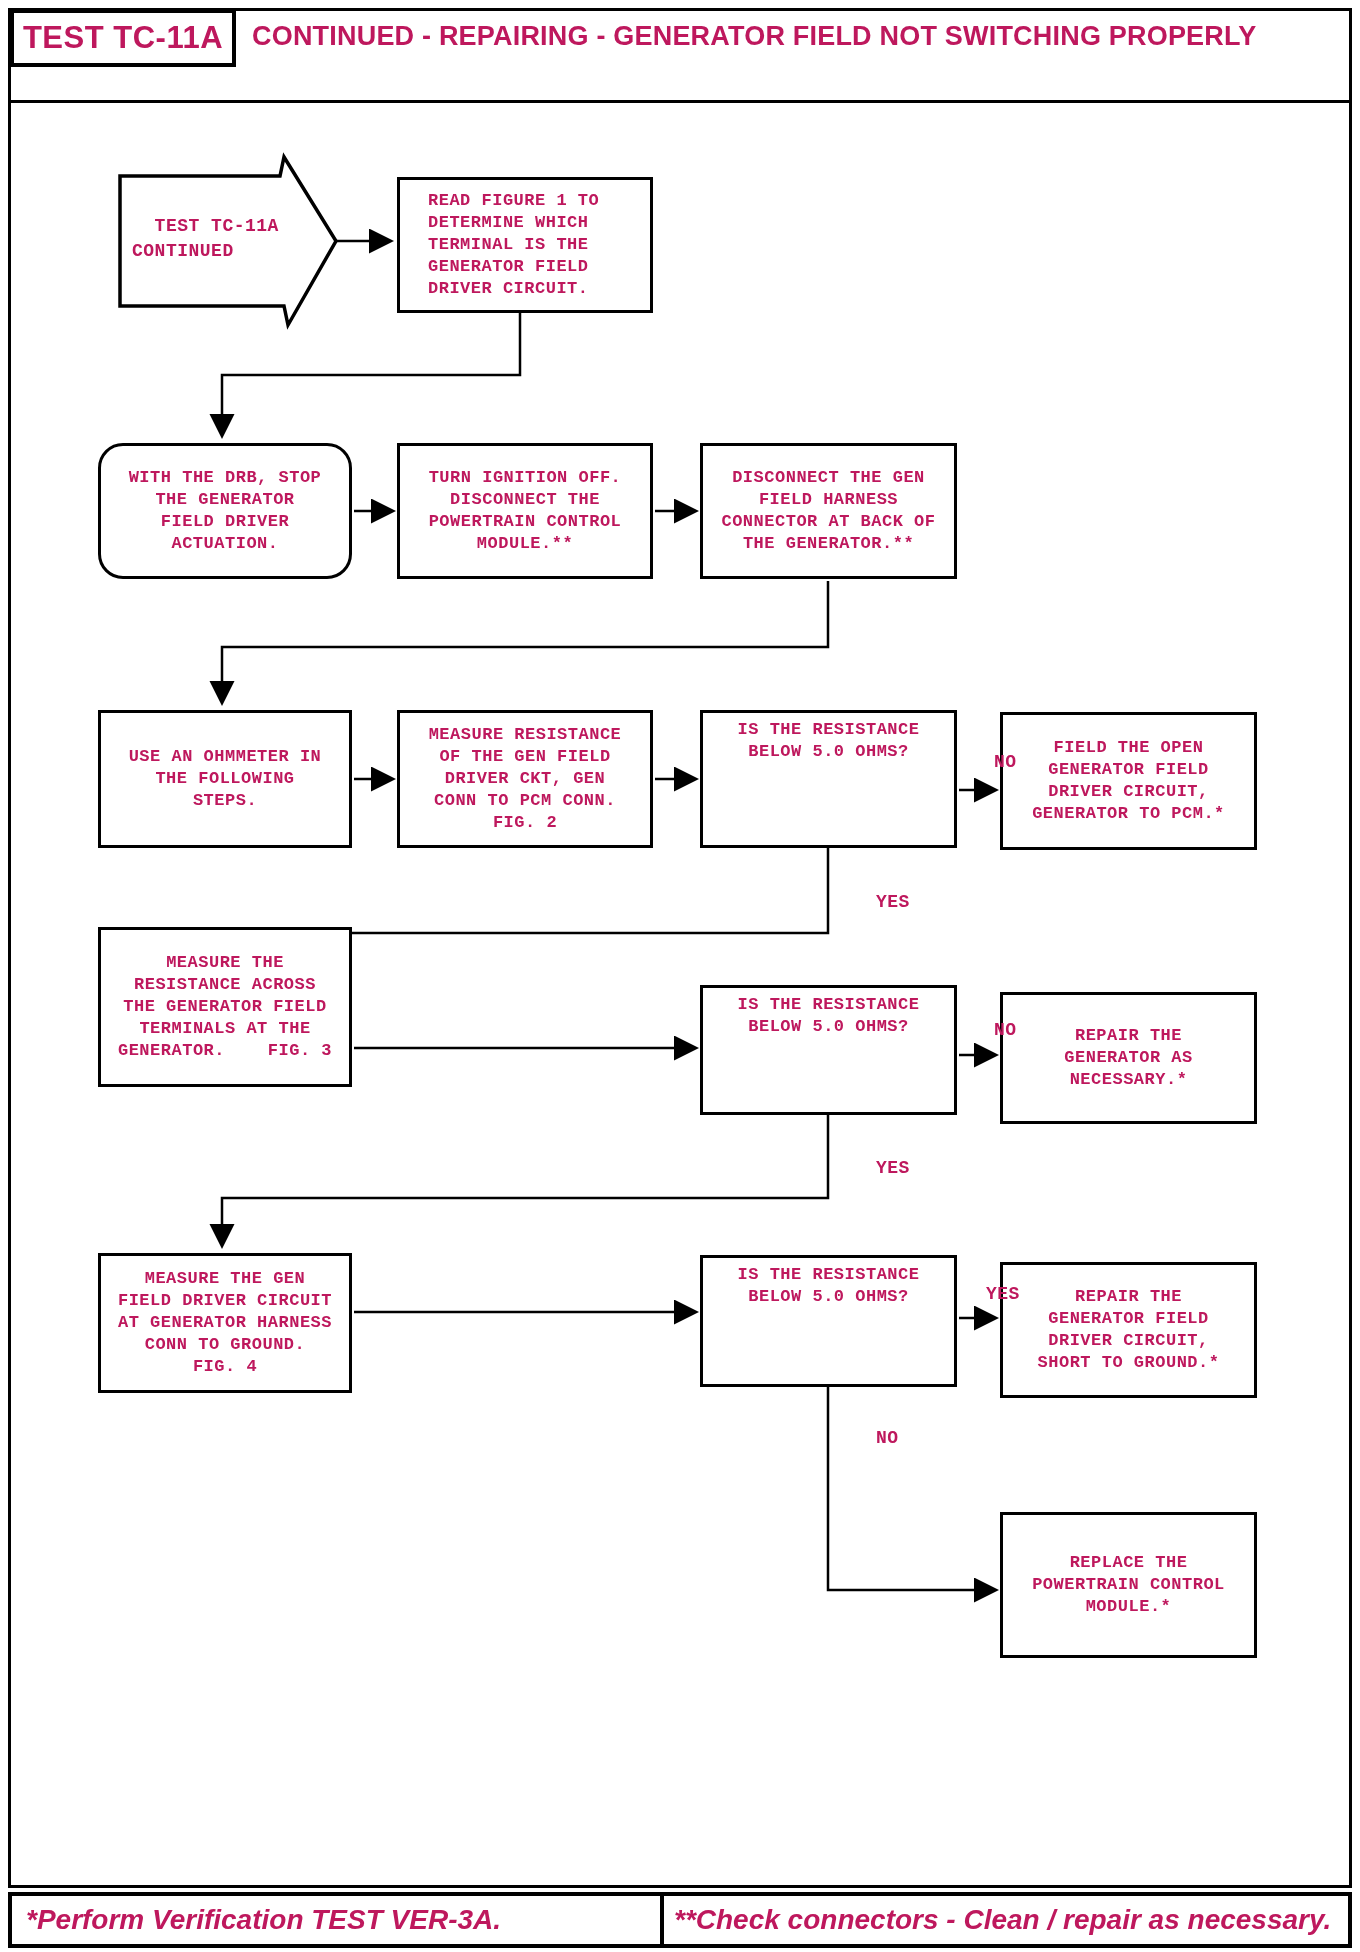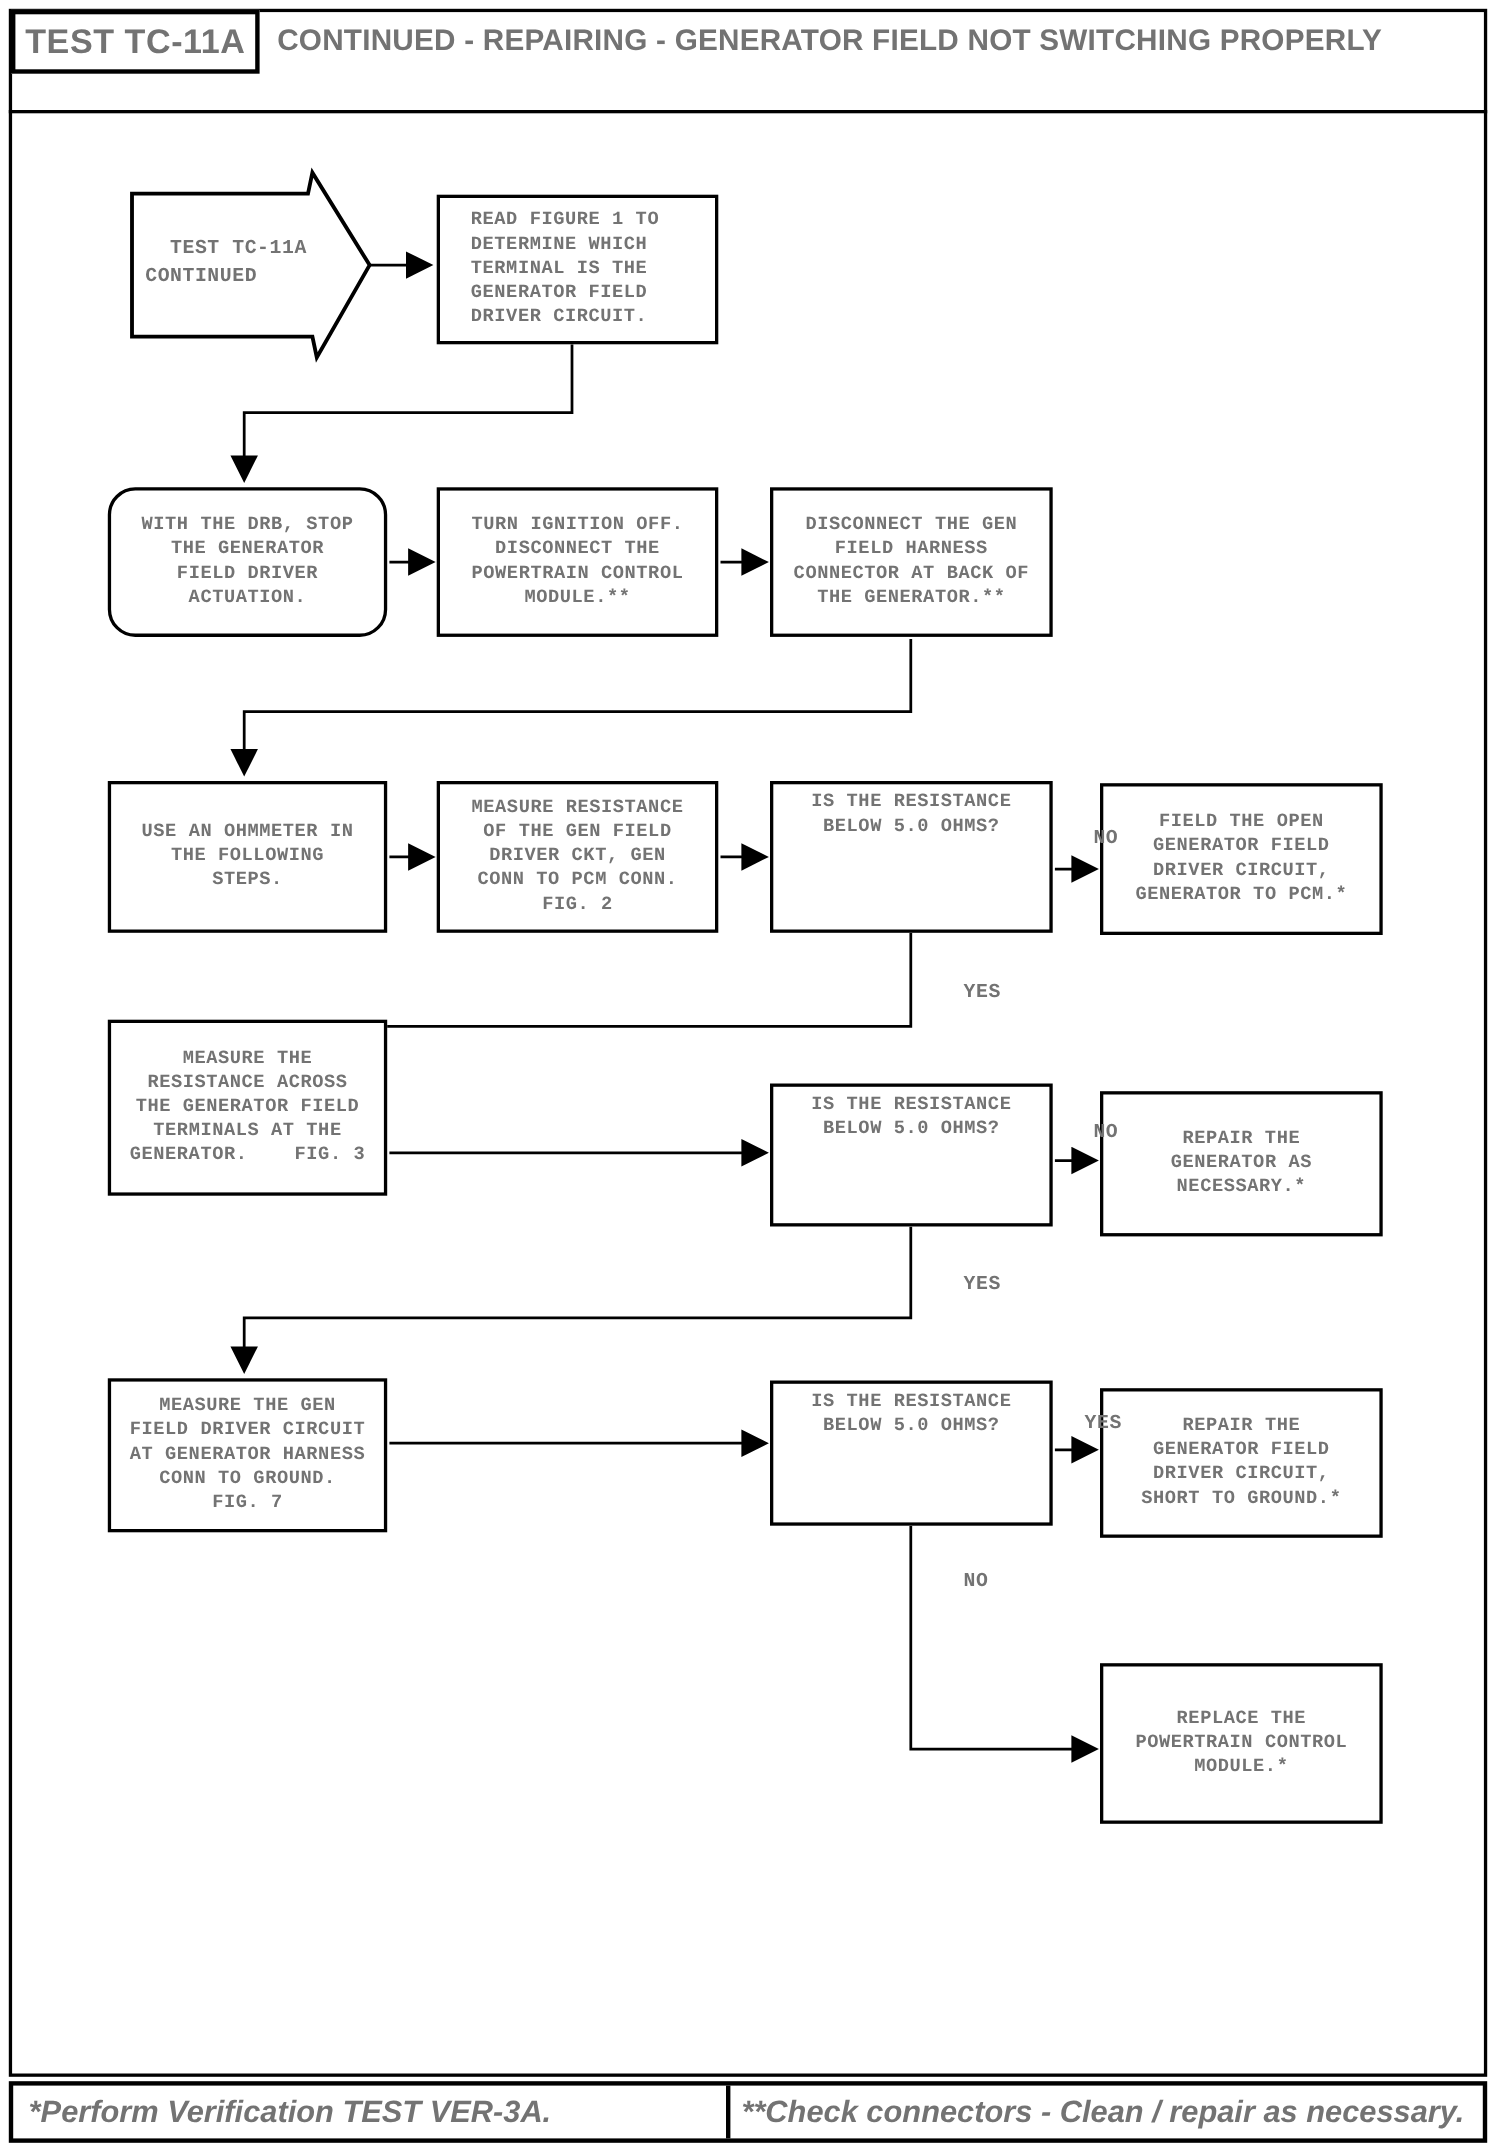--- a/index.html
+++ b/index.html
@@ -1,18 +1,18 @@
 <!DOCTYPE html>
 <html><head>
 <meta charset="utf-8">
 <style>
   html,body{margin:0;padding:0;background:#e8e8e8;}
   #page{
     position:relative;width:1360px;height:1952px;background:#ffffff;
-    font-family:"Liberation Sans",sans-serif;color:#737373;overflow:hidden;
+    font-family:"Liberation Sans",sans-serif;color:#be185d;overflow:hidden;
   }
   
   #outer-border{position:absolute;left:8px;top:8px;width:1338px;height:1874px;border:3px solid #000;}
   #header-divider{position:absolute;left:8px;top:100px;width:1344px;height:3px;background:#000;}
   #tc-box{
     position:absolute;left:10px;top:9px;width:218px;height:50px;border:4px solid #000;background:#fff;
     display:flex;align-items:center;justify-content:center;
     font-weight:700;font-size:31px;letter-spacing:0.5px;
   }
   #page-title{
@@ -136,21 +136,21 @@
   <div class="node top-align" style="left:700px;top:985px;width:257px;height:130px;">IS THE RESISTANCE
 BELOW 5.0 OHMS?</div>
   <div class="node" style="left:1000px;top:992px;width:257px;height:132px;">REPAIR THE
 GENERATOR AS
 NECESSARY.*</div>
 
   <div class="node" style="left:98px;top:1253px;width:254px;height:140px;">MEASURE THE GEN
 FIELD DRIVER CIRCUIT
 AT GENERATOR HARNESS
 CONN TO GROUND.
-FIG. 7</div>
+FIG. 4</div>
   <div class="node top-align" style="left:700px;top:1255px;width:257px;height:132px;">IS THE RESISTANCE
 BELOW 5.0 OHMS?</div>
   <div class="node" style="left:1000px;top:1262px;width:257px;height:136px;">REPAIR THE
 GENERATOR FIELD
 DRIVER CIRCUIT,
 SHORT TO GROUND.*</div>
 
   <div class="node" style="left:1000px;top:1512px;width:257px;height:146px;">REPLACE THE
 POWERTRAIN CONTROL
 MODULE.*</div>

